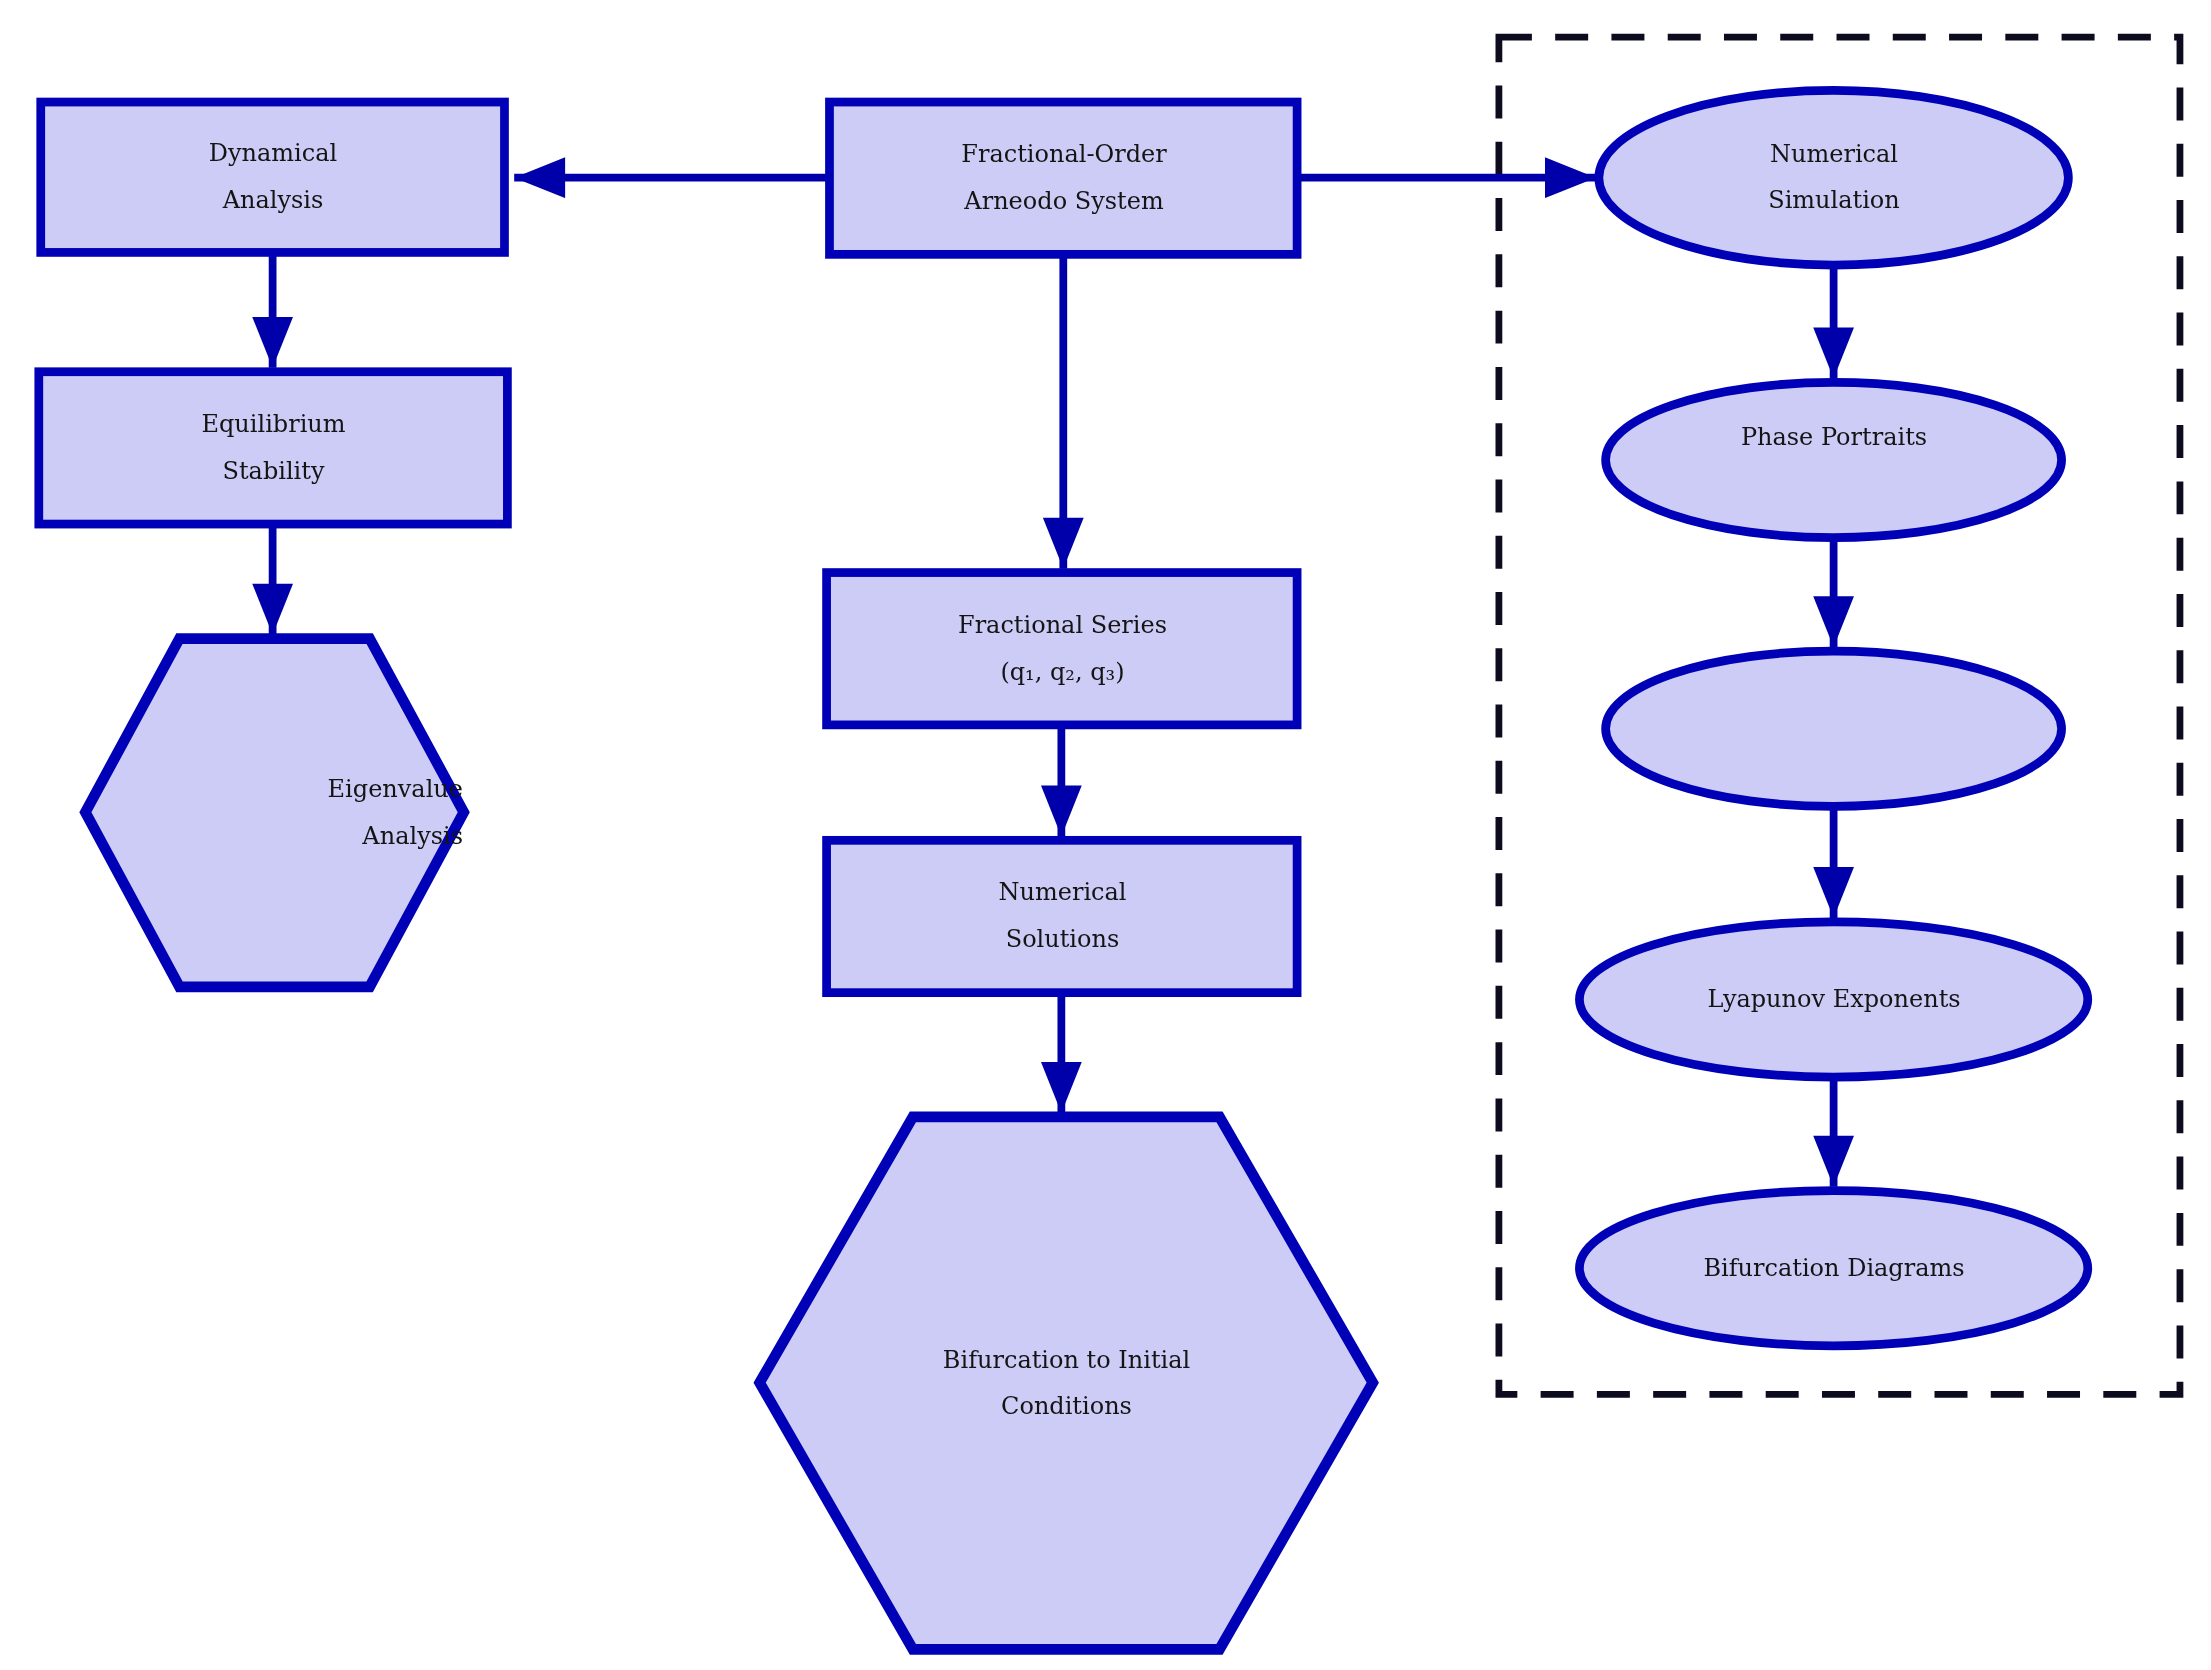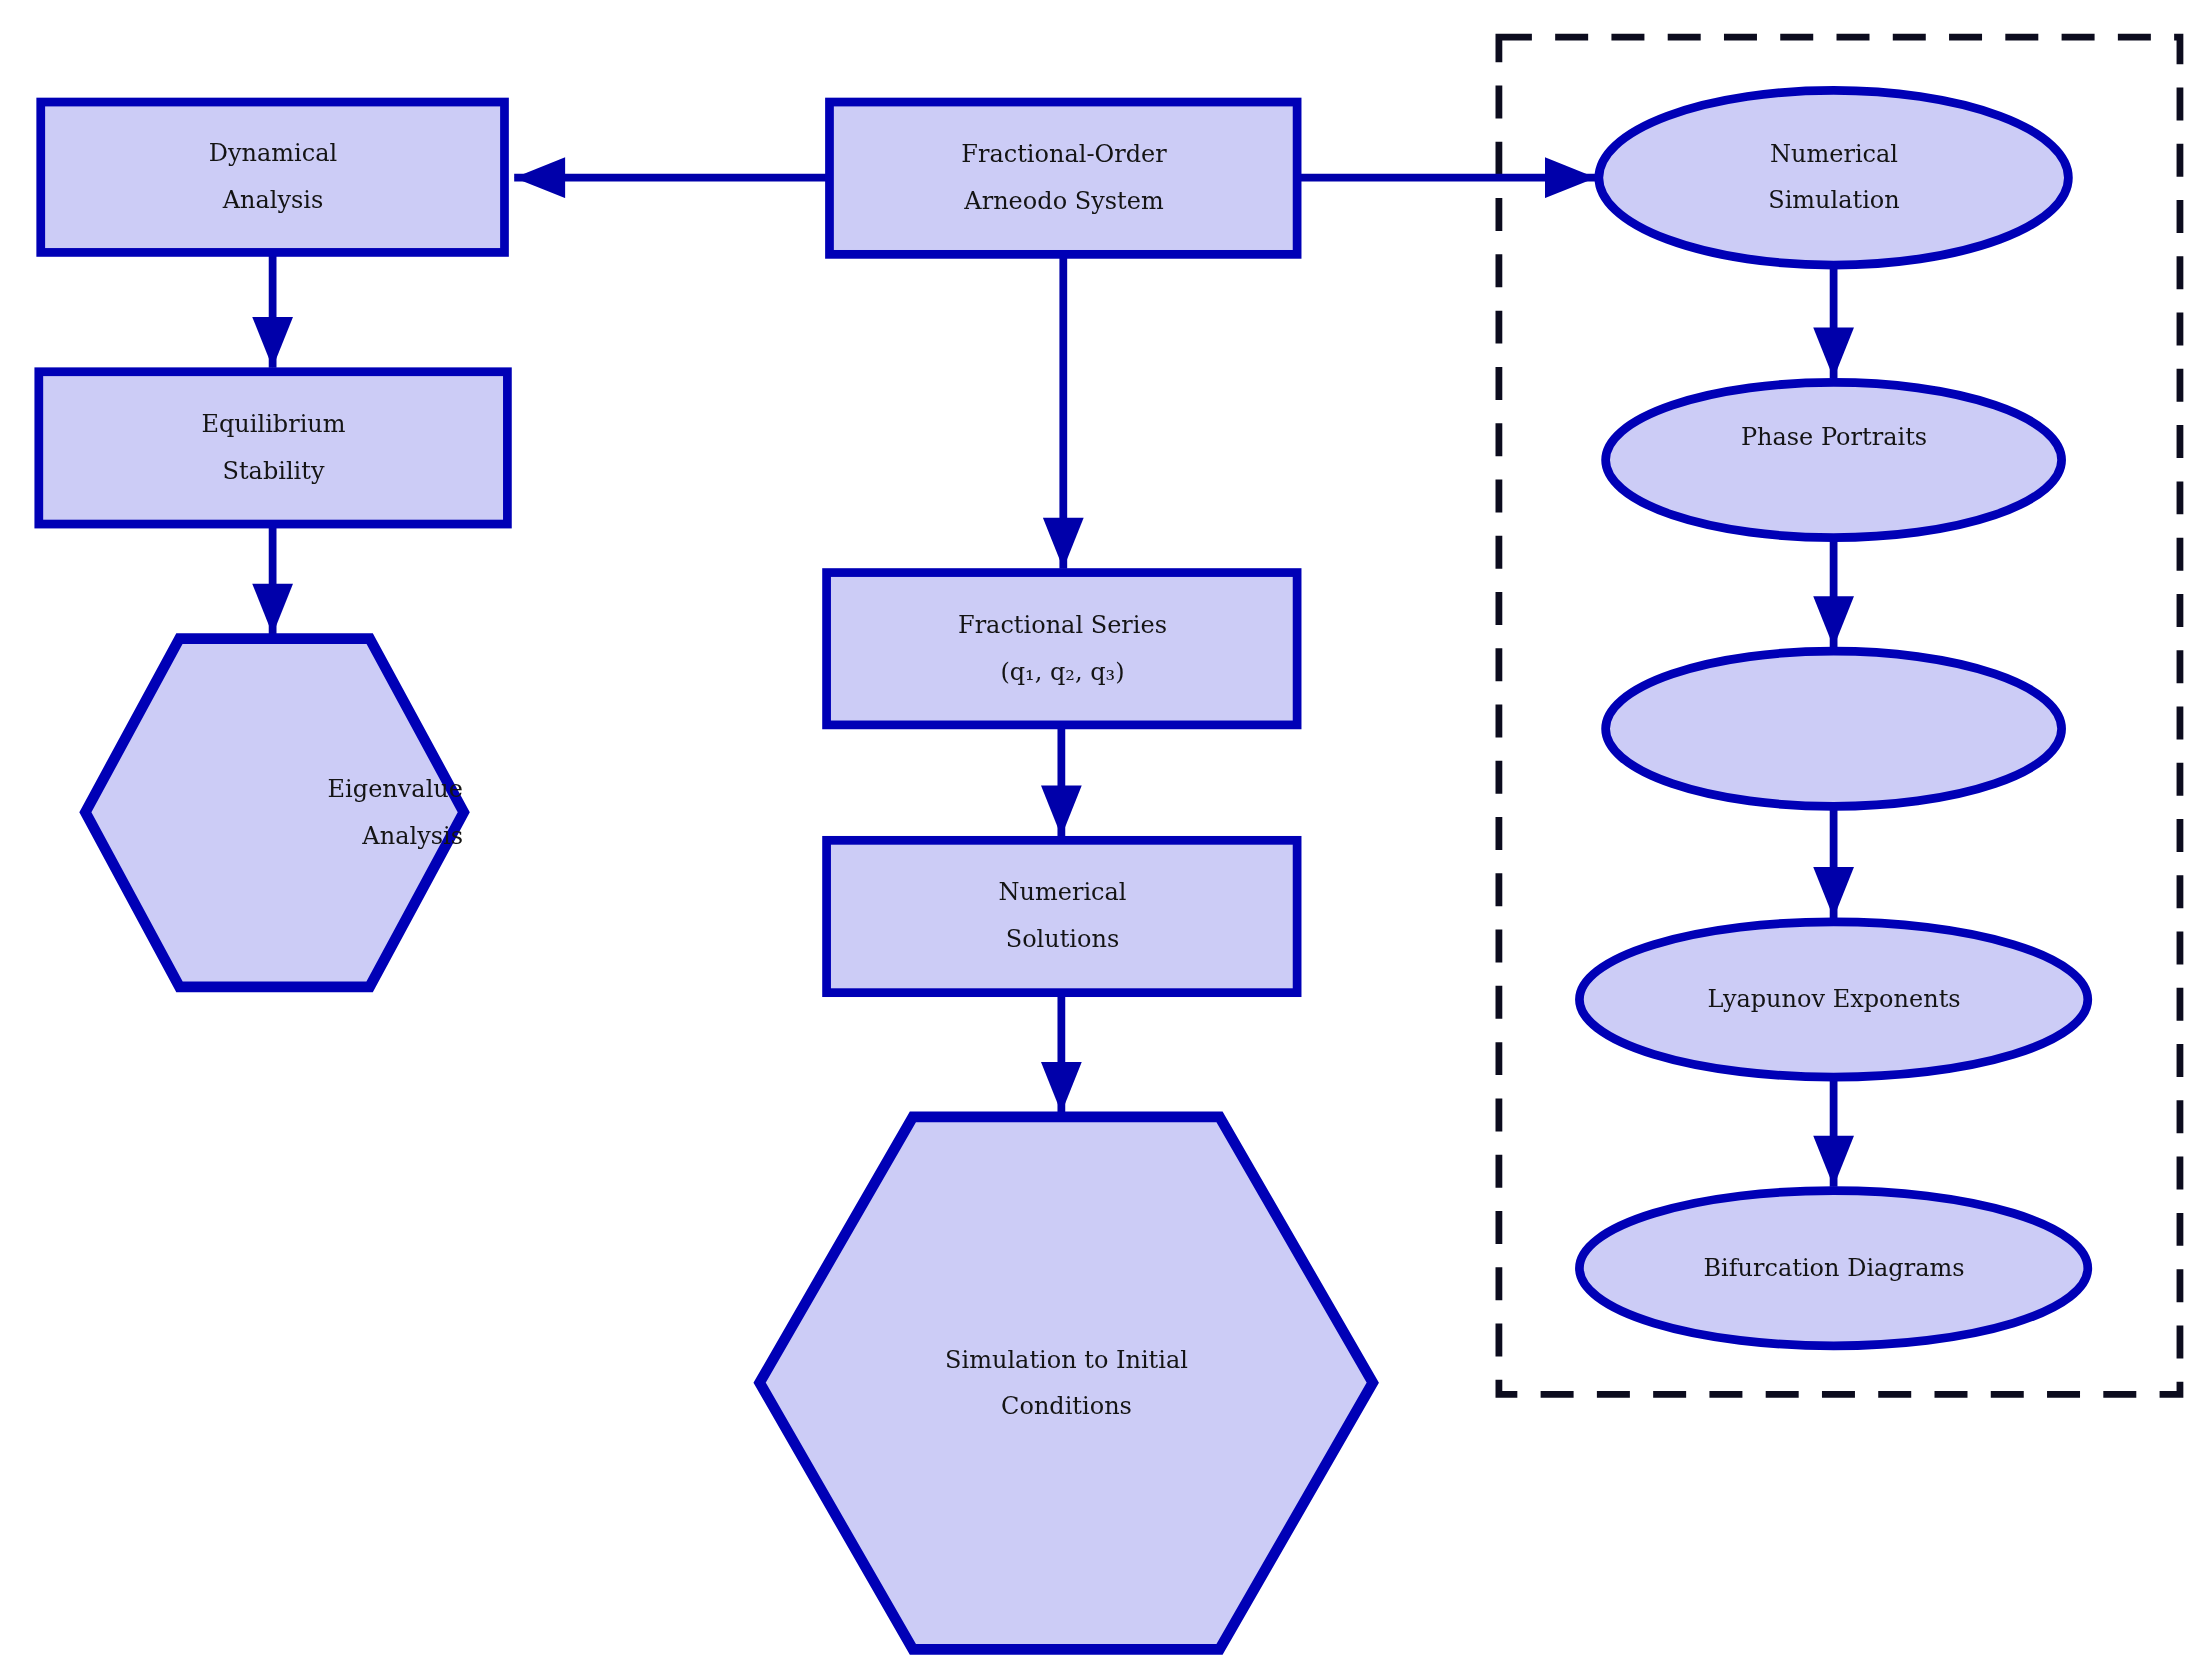--- a/index.html
+++ b/index.html
@@ -112,21 +112,21 @@
     <span>Fractional Series</span>
     <span class="math">(q₁, q₂, q₃)</span>
   </div>
 
   <div class="node-label" style="left:827px; top:840px; width:471px; height:152px;">
     <span>Numerical</span>
     <span>Solutions</span>
   </div>
 
   <div class="node-label" style="left:760px; top:1117px; width:613px; height:533px;">
-    <span>Simulation to Initial</span>
+    <span>Bifurcation to Initial</span>
     <span>Conditions</span>
   </div>
 
   <div class="node-label" style="left:1599px; top:90px; width:470px; height:175px;">
     <span>Numerical</span>
     <span>Simulation</span>
   </div>
 
   <div class="node-label" style="left:1606px; top:360px; width:456px; height:155px;">
     <span>Phase Portraits</span>

